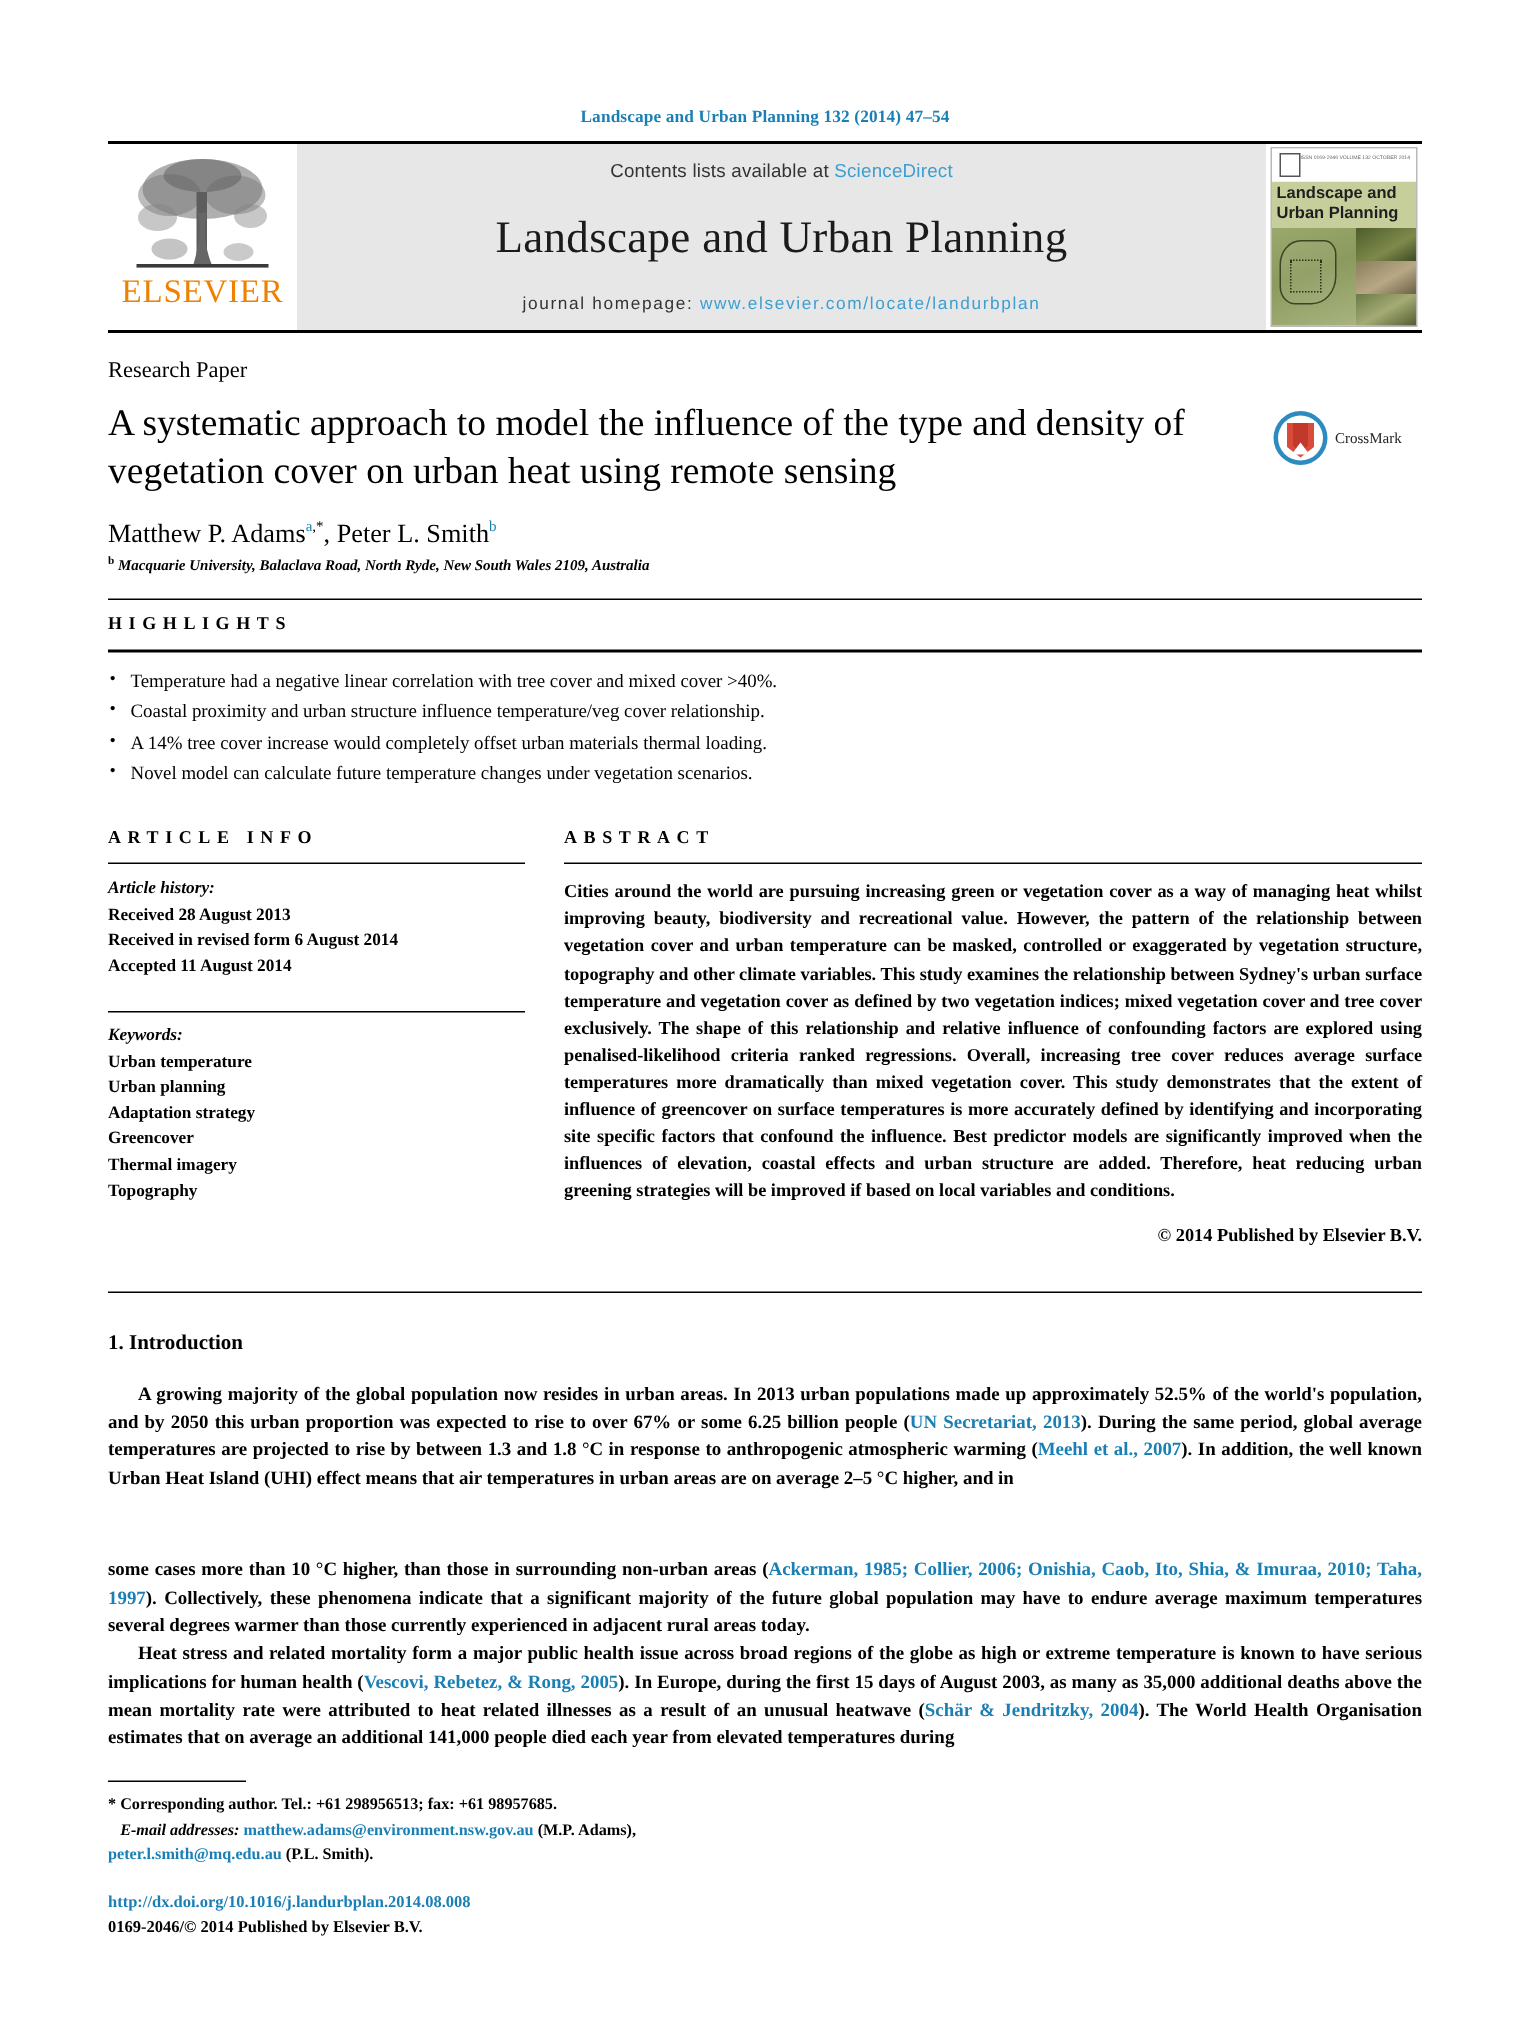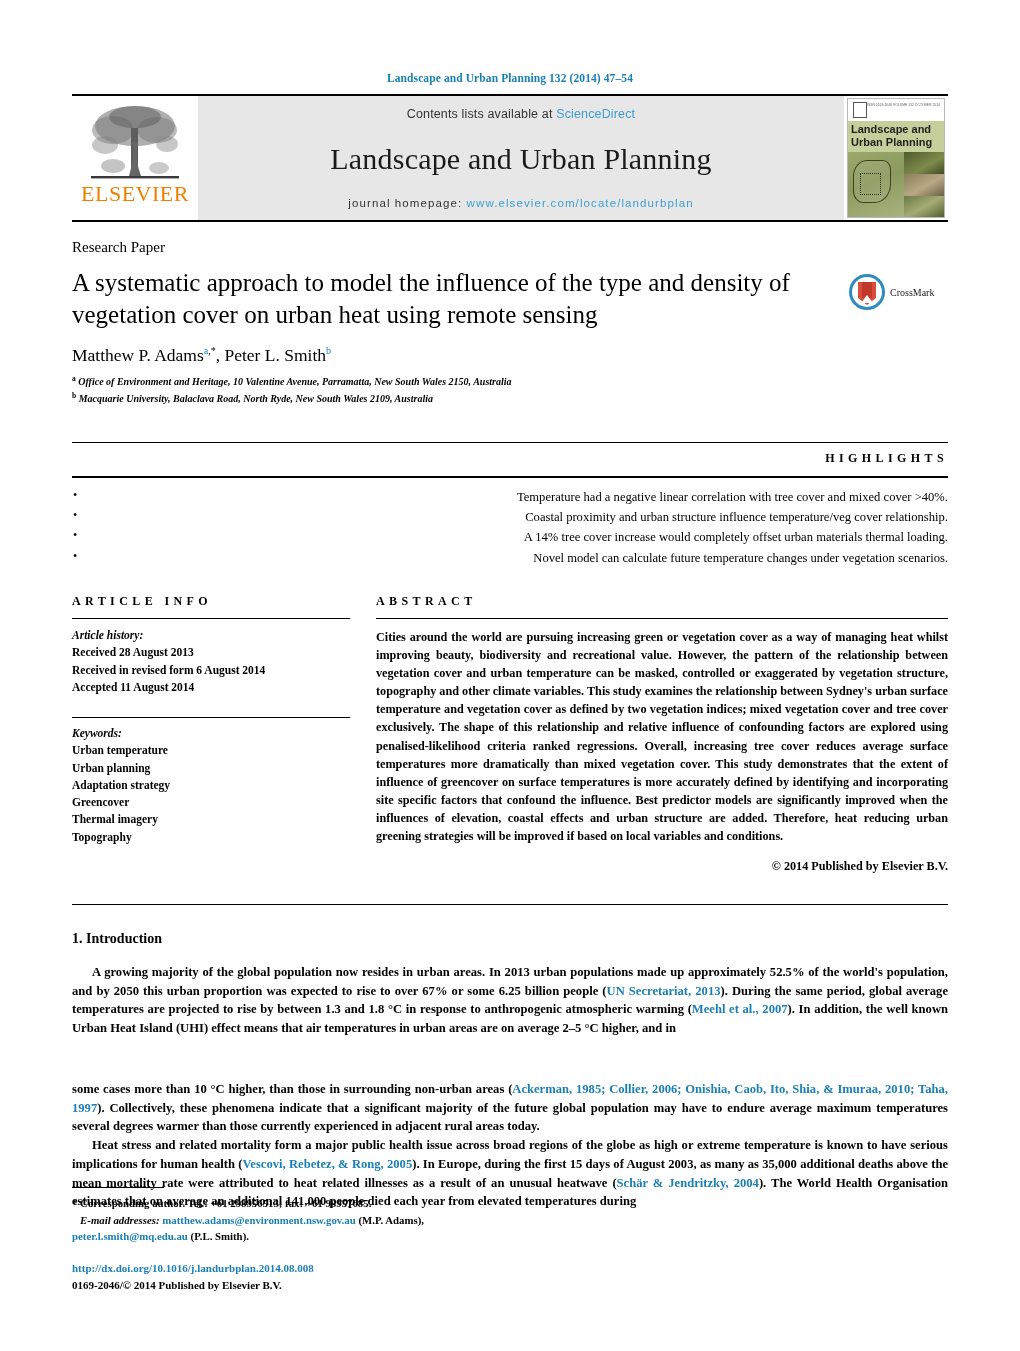--- a/index.html
+++ b/index.html
@@ -218,21 +218,21 @@
   .affil sup { font-style: normal; font-size: 7.5px; }
 
   
   .block-head {
     font-family: "Liberation Serif", serif;
     font-weight: bold;
     font-size: 12px;
     letter-spacing: 4.4px;
     margin: 0;
   }
-  .highlights-wrap { margin-top: 35px; text-align: right; }
+  .highlights-wrap { margin-top: 13px; }
   .highlights-head-row { padding: 8px 0 10px 0; }
   .highlights-list {
     margin: 0;
     padding: 9px 0 0 0;
     list-style: none;
   }
   .highlights-list li {
     font-size: 12.6px;
     line-height: 1.62;
     position: relative;
@@ -418,21 +418,20 @@
       </svg>
       <span class="crossmark-label">CrossMark</span>
     </div>
   </div>
 
   <div class="authors">
     <span>Matthew P. Adams</span><sup>a</sup><sup class="star">,*</sup>,
     <span>Peter L. Smith</span><sup>b</sup>
   </div>
 
-  <div class="affil"><sup>a</sup> <span>Office of Environment and Heritage, 10 Valentine Avenue, Parramatta, New South Wales 2150, Australia</span></div>
   <div class="affil" style="margin-top:0"><sup>b</sup> <span>Macquarie University, Balaclava Road, North Ryde, New South Wales 2109, Australia</span></div>
 
   <div class="highlights-wrap">
     <div class="hr-thin"></div>
     <div class="highlights-head-row">
       <div class="block-head">HIGHLIGHTS</div>
     </div>
     <div class="hr-thick"></div>
     <ul class="highlights-list">
       <li>Temperature had a negative linear correlation with tree cover and mixed cover &gt;40%.</li>

